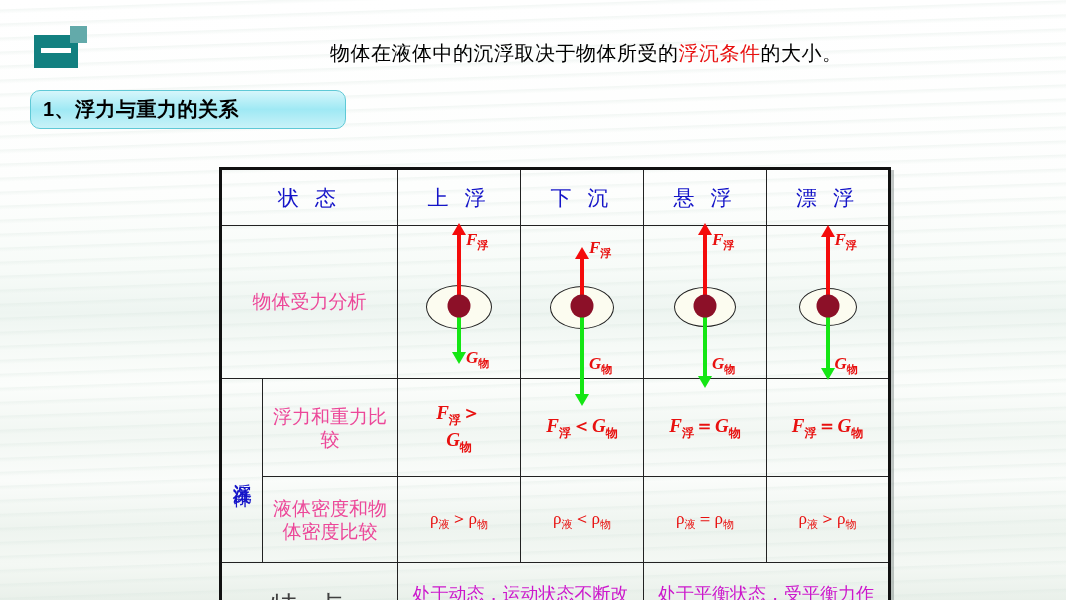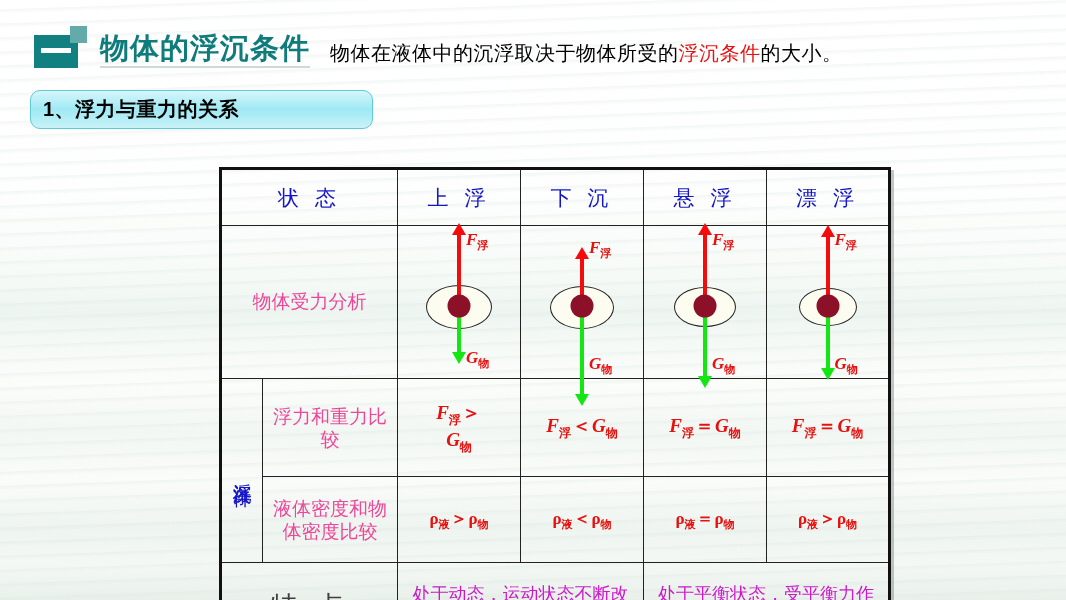--- a/index.html
+++ b/index.html
@@ -101,21 +101,21 @@
     white-space: nowrap;
     letter-spacing: .5px;
   }
   #title-sub .hl { color: #e8100f; }
 
   
   #section-banner {
     position: absolute;
     left: 30px;
     top: 90px;
-    width: 343px;
+    width: 316px;
     height: 39px;
     border: 1px solid #5fc9d6;
     border-radius: 10px;
     background: linear-gradient(180deg, #d6f6fb 0%, #9fe9f4 50%, #c9f2f8 100%);
     box-sizing: border-box;
     display: flex;
     align-items: center;
     padding-left: 12px;
   }
   #section-banner-label {
@@ -246,21 +246,21 @@
   }
   .formula sub {
     font-size: 12px;
     font-style: normal;
     font-family: "Liberation Sans", sans-serif;
   }
   .formula .op { font-style: normal; padding: 0 1px; }
 
   .rho {
     font-size: 17px;
-    font-weight: bold;
+    font-weight: normal;
     color: #e8100f;
     font-family: "Liberation Serif", "DejaVu Serif", serif;
     white-space: nowrap;
   }
   .rho sub {
     font-size: 11px;
     font-family: "Liberation Sans", sans-serif;
   }
   .rho .op { padding: 0 1px; }
 
@@ -281,21 +281,20 @@
 <body>
 
 <div id="slide-bg"></div>
 
 <div id="title-row" class="layer">
   <div id="title-logo">
     <div class="lg-main"></div>
     <div class="lg-small"></div>
     <div class="lg-bar"></div>
   </div>
-  <div id="title-main">物体的浮沉条件</div>
 </div>
 
 <div id="title-sub" class="layer">
   <span>物体在液体中的沉浮取决于物体所受的</span><span class="hl">浮沉条件</span><span>的大小。</span>
 </div>
 
 <div id="section-banner" class="layer">
   <span id="section-banner-label">1、浮力与重力的关系</span>
 </div>
 

